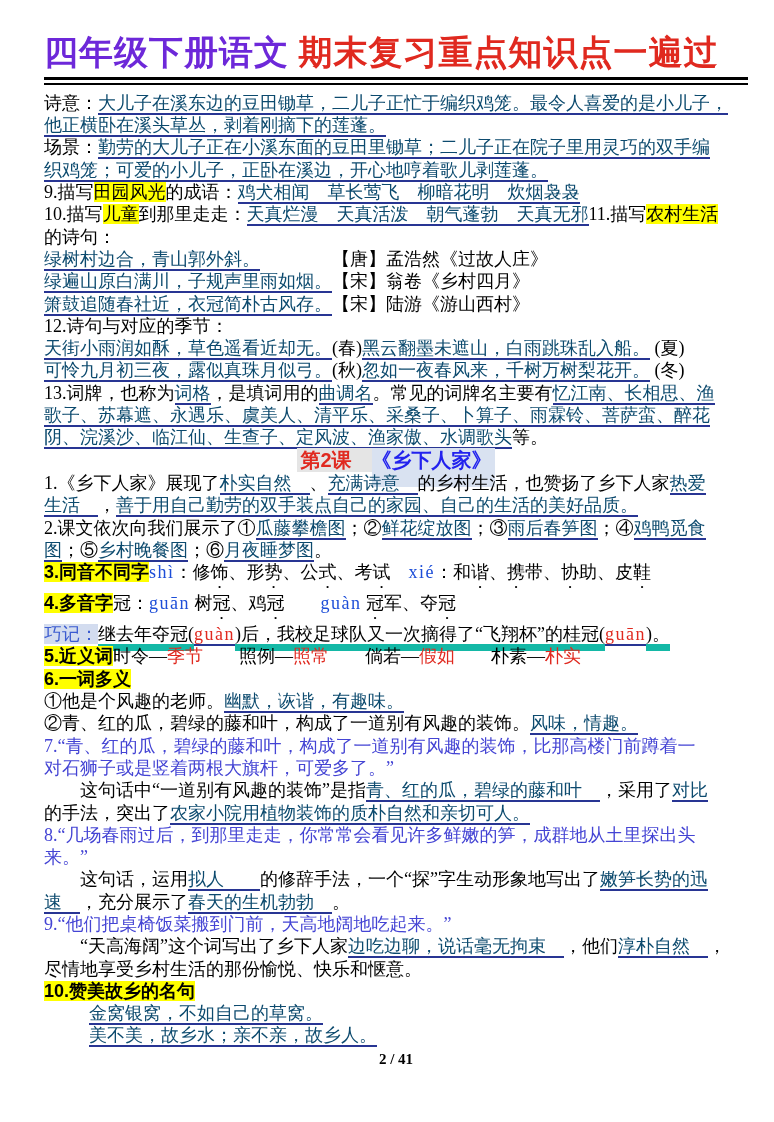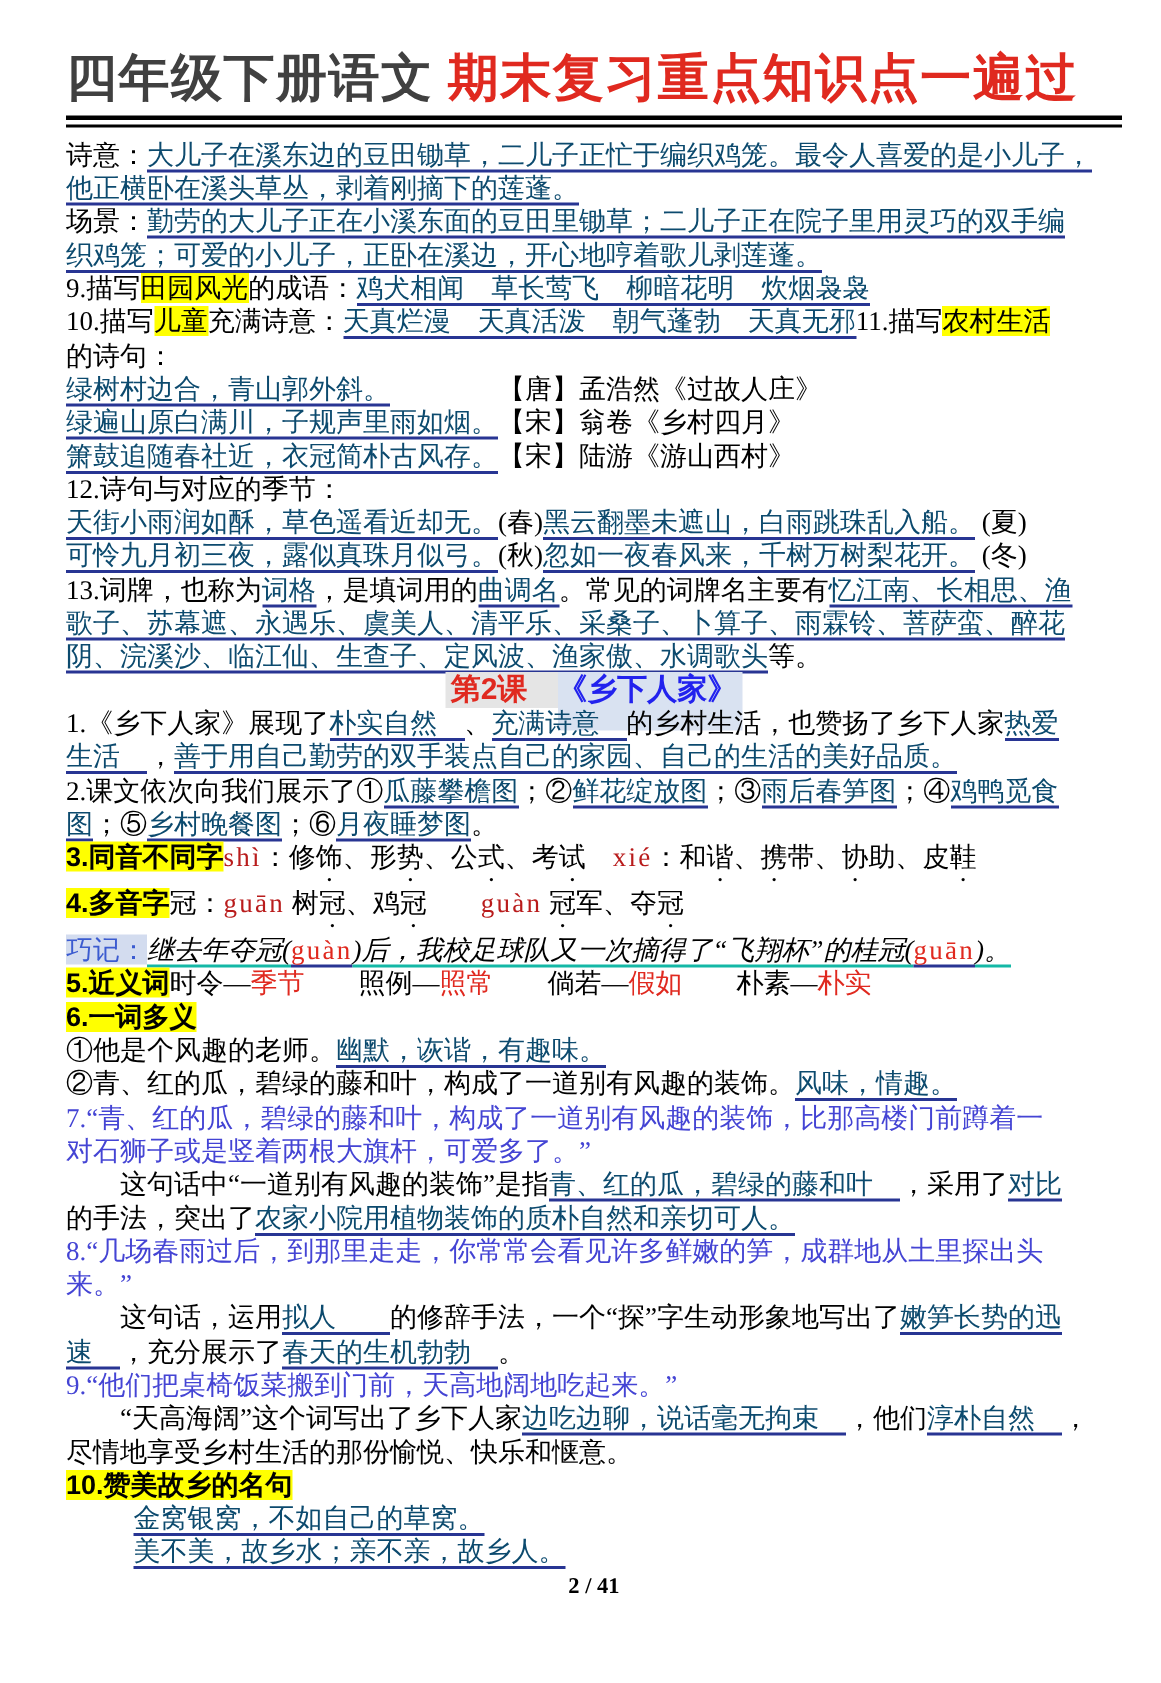--- a/index.html
+++ b/index.html
@@ -2,37 +2,37 @@
 <html><head>
 <meta charset="utf-8">
 <style>
   html,body{margin:0;padding:0;}
   body{
     width:774px;height:1122px;background:#ffffff;overflow:hidden;
     font-family:"Liberation Serif","DejaVu Serif",serif;color:#000;
   }
   .page{padding:30px 26px 0 44px;}
   .title{font-size:34px;font-weight:bold;white-space:nowrap;line-height:1.35;letter-spacing:1px;}
-  .t-black{color:#404040;text-align:right;}
+  .t-black{color:#6d28d9;text-align:right;}
   .t-red{color:#e0291f;}
   .title-rule{height:3px;border-top:3px solid #000;border-bottom:2px solid #000;margin:1px 0 7px 0;}
   .doc-body{}
   .line{font-size:18px;line-height:22.3px;min-height:22.3px;white-space:nowrap;}
   .line.center{text-align:center;white-space:normal;}
   
   .seg-k{color:#000;}
   .seg-kb{color:#000;font-weight:bold;font-family:"Liberation Sans","DejaVu Sans",sans-serif;}
   .seg-r{color:#e0291f;}
   .seg-ru{color:#0c4a6e;border-bottom:2px solid #283593;}
-  .seg-ku{color:#000;border-bottom:2px solid #14b8a6;font-style:italic;}
+  .seg-ku{color:#000;border-bottom:7px solid #14b8a6;}
   .seg-q{color:#4444d4;}
   .seg-y{background:#ffff00;color:#000;font-weight:bold;font-family:"Liberation Sans","DejaVu Sans",sans-serif;}
   .seg-y2{background:#ffff00;color:#000;}
   .seg-pj{color:#3b5bd0;background:#d3dcef;}
-  .seg-pr{color:#b91c1c;letter-spacing:1.5px;}
+  .seg-pr{color:#1d4ed8;letter-spacing:1.5px;}
   .seg-pru{color:#e0291f;letter-spacing:1.5px;border-bottom:2px solid #283593;}
   .seg-d{
     -webkit-text-emphasis:filled dot;-webkit-text-emphasis-position:under right;
     text-emphasis:filled dot;text-emphasis-position:under right;
   }
   .seg-rh{color:#e0291f;background:#e5e5e5;font-weight:bold;font-size:20px;font-family:"Liberation Sans","DejaVu Sans",sans-serif;padding:1px 0 1px 3px;}
   .seg-bh{color:#2222ee;background:#d9e2f1;font-weight:bold;font-size:20px;font-family:"Liberation Sans","DejaVu Sans",sans-serif;padding:1px 3px 16px 0;}
   .footer{text-align:center;font-size:15px;font-weight:bold;margin-top:4px;}
 </style>
 </head>
@@ -42,21 +42,21 @@
   <div class="title">
     <span class="t-black">四年级下册语文 </span><span class="t-red">期末复习重点知识点一遍过</span>
   </div>
   <div class="title-rule"></div>
   <div class="doc-body">
       <div class="line"><span class="seg-k">诗意：</span><span class="seg-ru">大儿子在溪东边的豆田锄草，二儿子正忙于编织鸡笼。最令人喜爱的是小儿子，</span></div>
       <div class="line"><span class="seg-ru">他正横卧在溪头草丛，剥着刚摘下的莲蓬。</span></div>
       <div class="line"><span class="seg-k">场景：</span><span class="seg-ru">勤劳的大儿子正在小溪东面的豆田里锄草；二儿子正在院子里用灵巧的双手编</span></div>
       <div class="line"><span class="seg-ru">织鸡笼；可爱的小儿子，正卧在溪边，开心地哼着歌儿剥莲蓬。</span></div>
       <div class="line"><span class="seg-k">9.描写</span><span class="seg-y2">田园风光</span><span class="seg-k">的成语：</span><span class="seg-ru">鸡犬相闻　草长莺飞　柳暗花明　炊烟袅袅</span></div>
-      <div class="line"><span class="seg-k">10.描写</span><span class="seg-y2">儿童</span><span class="seg-k">充满诗意：</span><span class="seg-ru">天真烂漫　天真活泼　朝气蓬勃　天真无邪</span><span class="seg-k">11.描写</span><span class="seg-y2">农村生活</span></div>
+      <div class="line"><span class="seg-k">10.描写</span><span class="seg-y2">儿童</span><span class="seg-k">到那里走走：</span><span class="seg-ru">天真烂漫　天真活泼　朝气蓬勃　天真无邪</span><span class="seg-k">11.描写</span><span class="seg-y2">农村生活</span></div>
       <div class="line"><span class="seg-k">的诗句：</span></div>
       <div class="line"><span class="seg-ru">绿树村边合，青山郭外斜。</span><span class="seg-k">　　　　【唐】孟浩然《过故人庄》</span></div>
       <div class="line"><span class="seg-ru">绿遍山原白满川，子规声里雨如烟。</span><span class="seg-k">【宋】翁卷《乡村四月》</span></div>
       <div class="line"><span class="seg-ru">箫鼓追随春社近，衣冠简朴古风存。</span><span class="seg-k">【宋】陆游《游山西村》</span></div>
       <div class="line"><span class="seg-k">12.诗句与对应的季节：</span></div>
       <div class="line"><span class="seg-ru">天街小雨润如酥，草色遥看近却无。</span><span class="seg-k">(春)</span><span class="seg-ru">黑云翻墨未遮山，白雨跳珠乱入船。</span><span class="seg-k"> (夏)</span></div>
       <div class="line"><span class="seg-ru">可怜九月初三夜，露似真珠月似弓。</span><span class="seg-k">(秋)</span><span class="seg-ru">忽如一夜春风来，千树万树梨花开。</span><span class="seg-k"> (冬)</span></div>
       <div class="line"><span class="seg-k">13.词牌，也称为</span><span class="seg-ru">词格</span><span class="seg-k">，是填词用的</span><span class="seg-ru">曲调名</span><span class="seg-k">。常见的词牌名主要有</span><span class="seg-ru">忆江南、长相思、渔</span></div>
       <div class="line"><span class="seg-ru">歌子、苏幕遮、永遇乐、虞美人、清平乐、采桑子、卜算子、雨霖铃、菩萨蛮、醉花</span></div>
       <div class="line"><span class="seg-ru">阴、浣溪沙、临江仙、生查子、定风波、渔家傲、水调歌头</span><span class="seg-k">等。</span></div>

